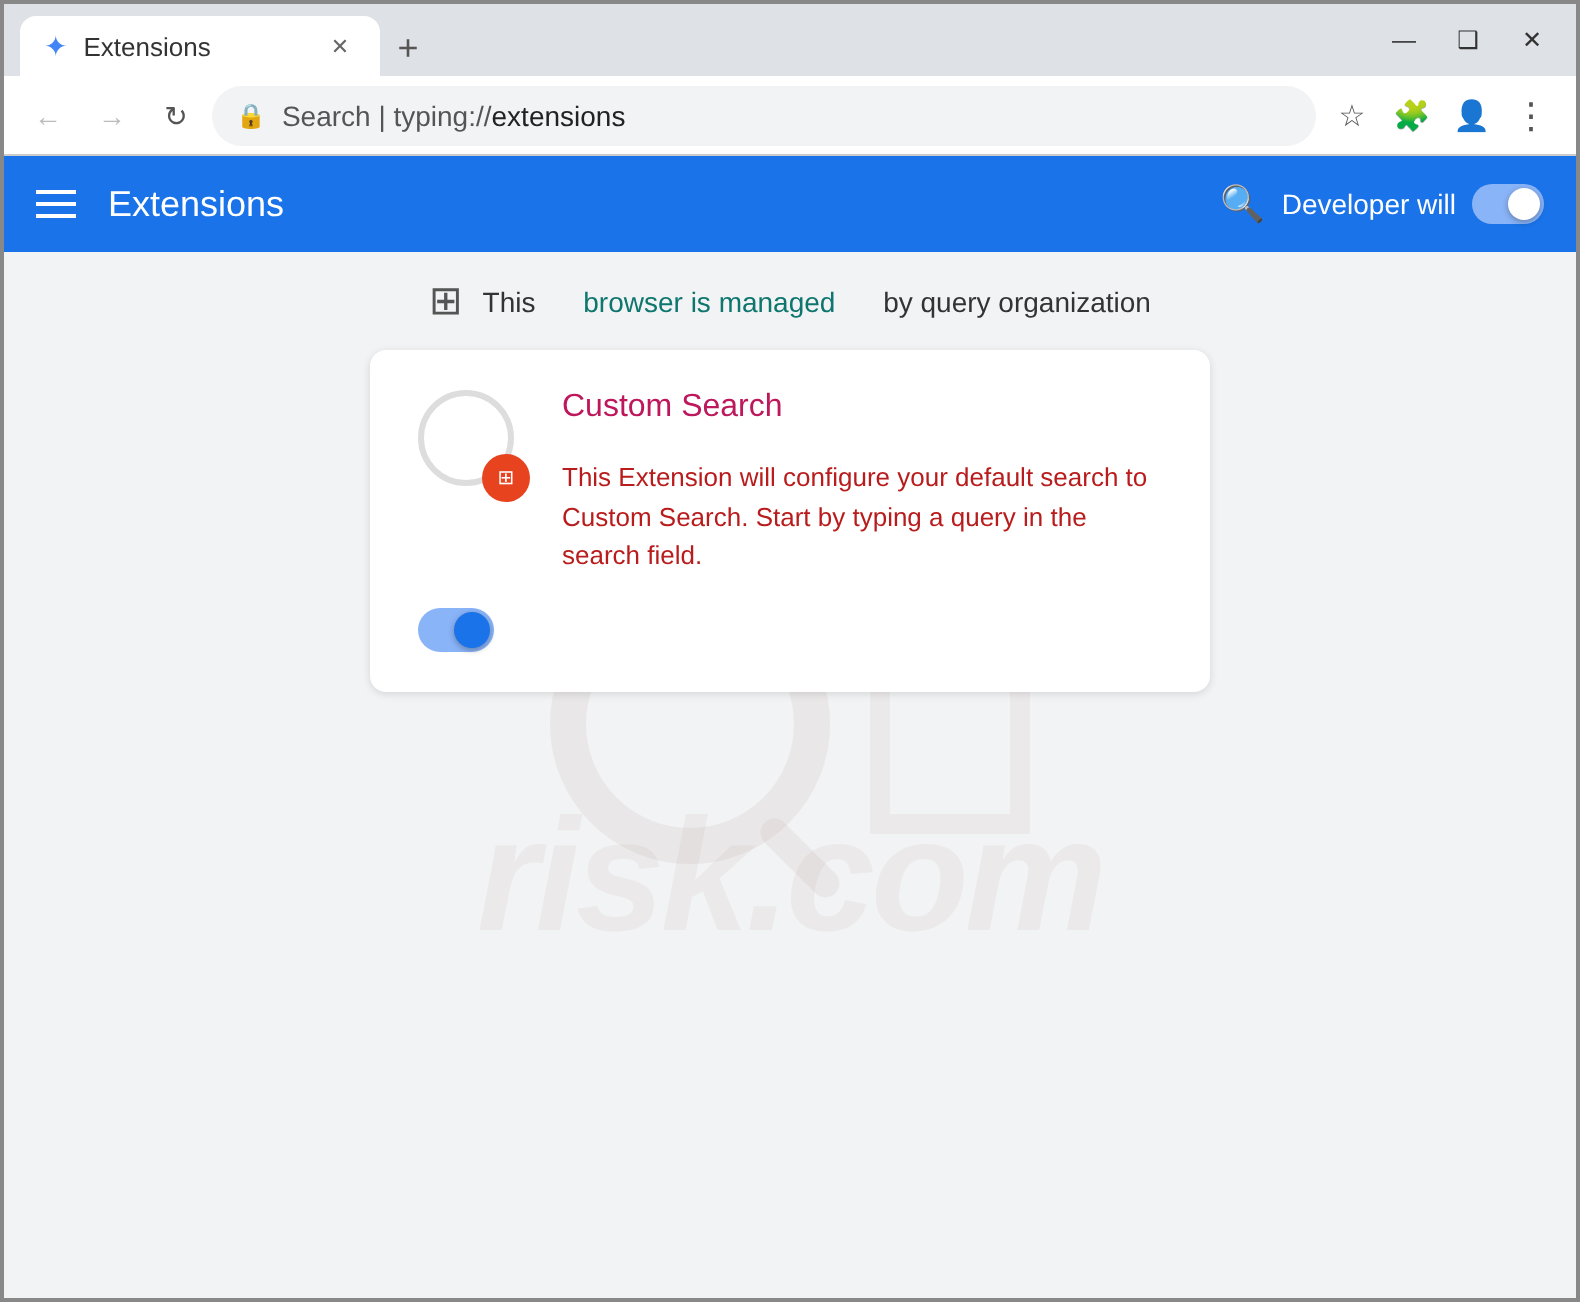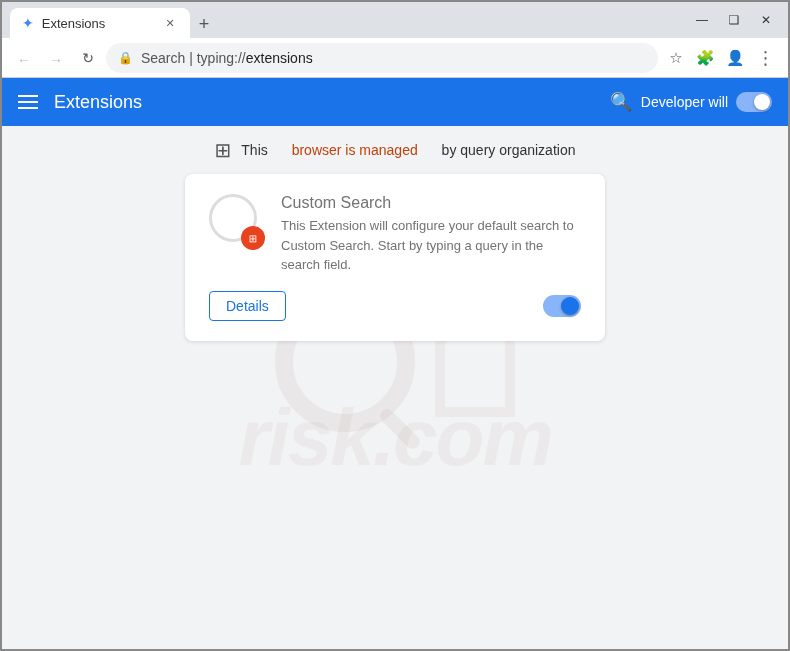--- a/index.html
+++ b/index.html
@@ -288,21 +288,21 @@
       color: #333;
       z-index: 1;
       width: 100%;
       justify-content: center;
     }
     .managed-icon {
       font-size: 20px;
       color: #555;
     }
     .managed-link {
-      color: #c2410c;
+      color: #0f766e;
       text-decoration: none;
       cursor: pointer;
     }
 
     
     .ext-card {
       background: #fff;
       border-radius: 8px;
       box-shadow: 0 1px 4px rgba(0,0,0,0.12);
       padding: 20px 24px;
@@ -342,26 +342,26 @@
       justify-content: center;
       font-size: 10px;
       color: white;
     }
     .ext-info {
       flex: 1;
     }
     .ext-name {
       font-size: 16px;
       font-weight: 500;
-      color: #737373;
-      margin-bottom: 4px;
+      color: #be185d;
+      margin-bottom: 16px;
     }
     .ext-desc {
       font-size: 13px;
-      color: #737373;
+      color: #b91c1c;
       line-height: 1.5;
     }
     .ext-card-footer {
       display: flex;
       align-items: center;
       justify-content: space-between;
       margin-top: 16px;
     }
     .details-btn {
       border: 1px solid #1a73e8;
@@ -466,18 +466,17 @@
         <div class="ext-logo-badge">
           <span>⊞</span>
         </div>
       </div>
       <div class="ext-info">
         <div class="ext-name">Custom Search</div>
         <div class="ext-desc">This Extension will configure your default search to Custom Search. Start by typing a query in the search field.</div>
       </div>
     </div>
     <div class="ext-card-footer">
-      <button class="details-btn">Details</button>
       <div class="toggle-small"></div>
     </div>
   </div>
 
 </div>
 
 </body></html>

